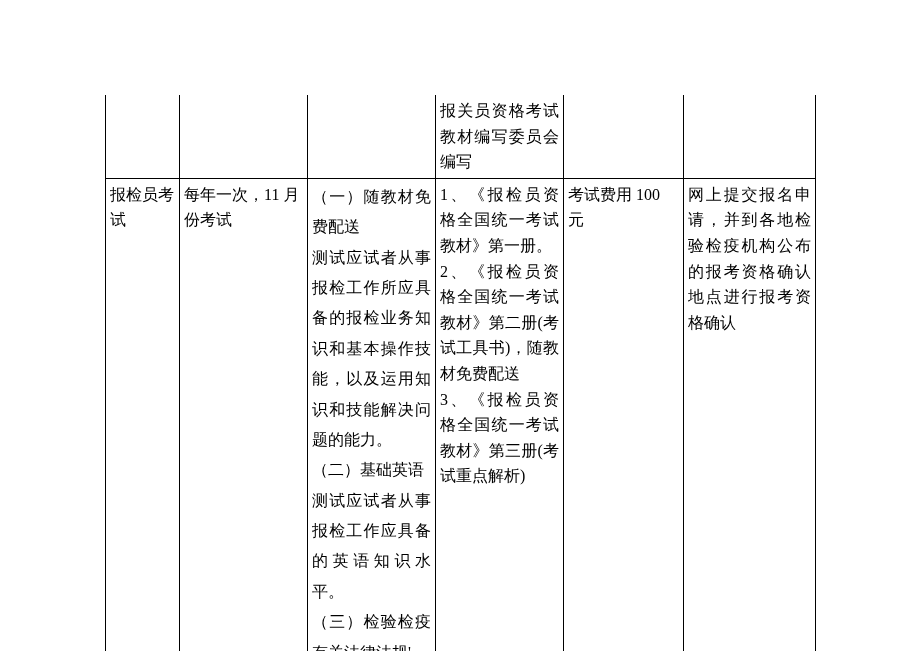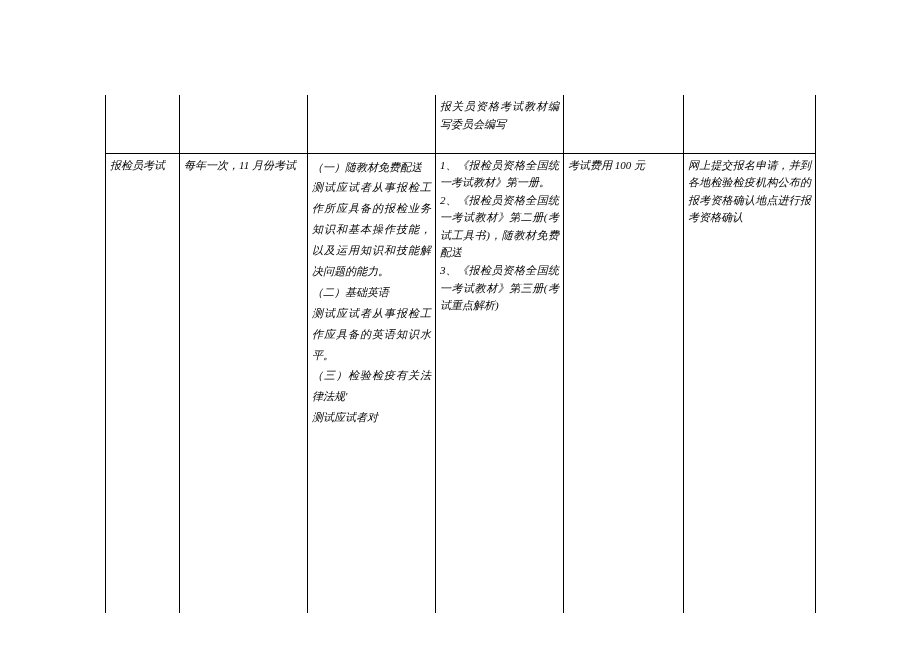--- a/index.html
+++ b/index.html
@@ -22,22 +22,21 @@
     table {
       border-collapse: collapse;
       width: 100%;
       table-layout: fixed;
     }
     td {
       border: 1px solid #000000;
       vertical-align: top;
       padding: 3px 4px;
       line-height: 1.6;
-      font-size: 11px;
-      font-style: italic;
+      font-size: 16px;
     }
     .col-1 { width: 74px; }
     .col-2 { width: 128px; }
     .col-3 { width: 128px; }
     .col-4 { width: 128px; }
     .col-5 { width: 120px; }
     .col-6 { width: 132px; }
 
     .row1 td {
       border-top: none;

